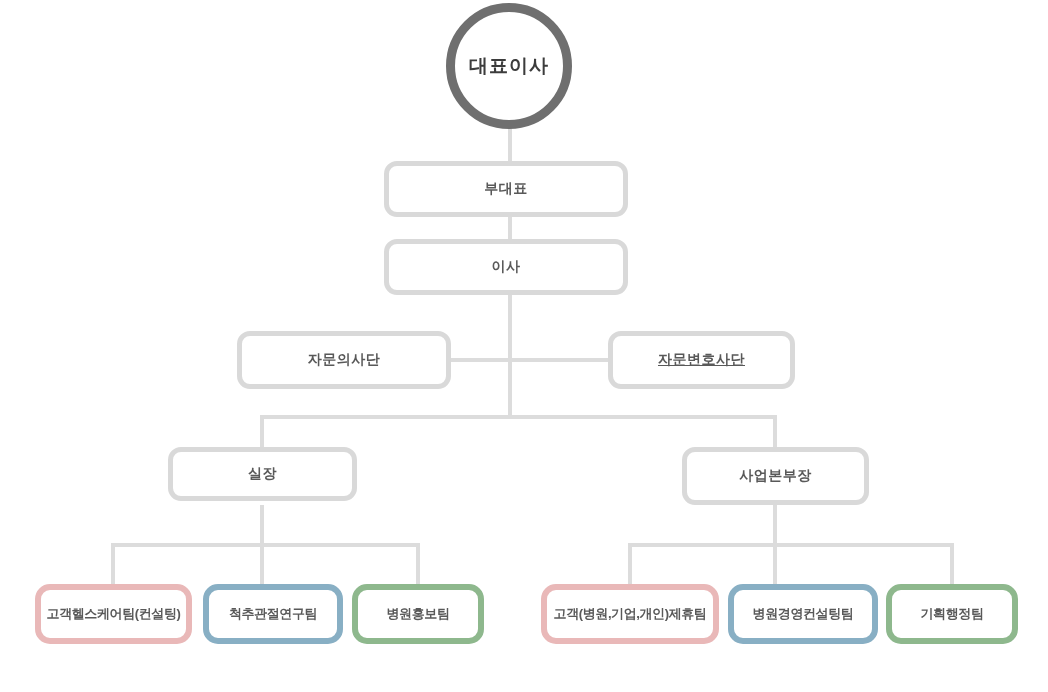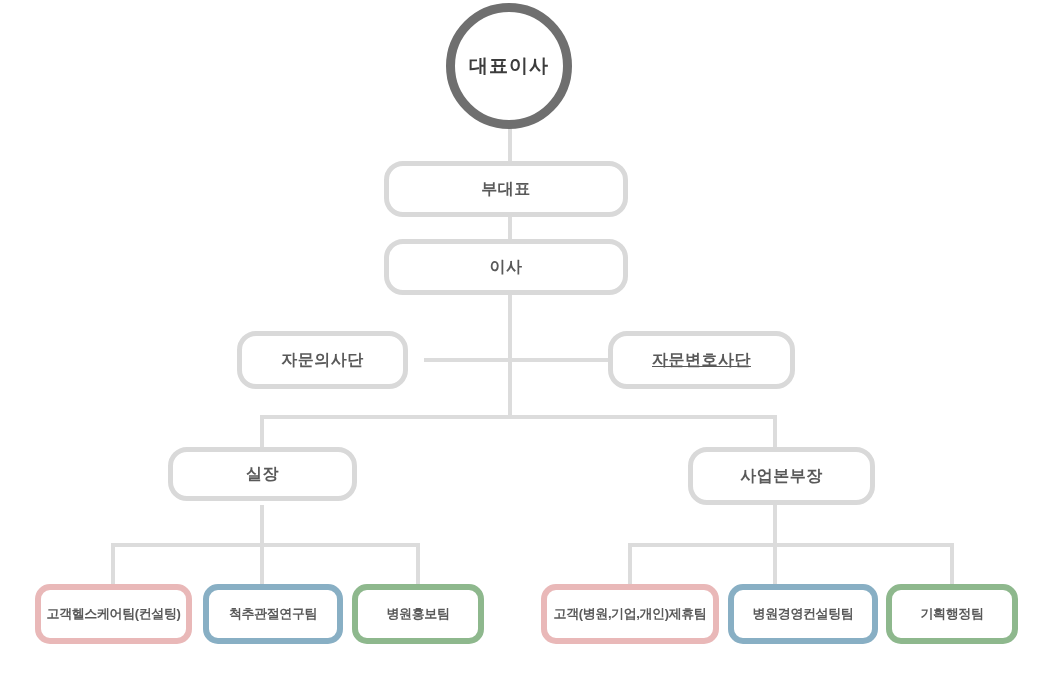--- a/index.html
+++ b/index.html
@@ -9,21 +9,21 @@
 
   
   .vline,.hline{position:absolute;background:var(--connector-line,#dcdcdc);z-index:1;}
   .vline{width:4px;}
   .hline{height:4px;}
 
   
   .node{position:absolute;box-sizing:border-box;display:flex;align-items:center;justify-content:center;
         background:#ffffff;border:5px solid var(--default-border,#d9d9d9);border-radius:13px;
         font-weight:bold;color:var(--label-text,#595959);z-index:2;text-align:center;}
-  .lvl-main{font-size:16px;letter-spacing:0.5px;border-radius:19px;}
+  .lvl-main{font-size:14px;letter-spacing:0.5px;}
 
   
   .circle{border:9px solid var(--ceo-circle-border,#6f6f6f);border-radius:50%;
           font-size:19px;color:#3c3c3c;letter-spacing:1px;}
 
   
   .team{border-width:6px;border-radius:15px;font-size:13px;letter-spacing:-0.4px;white-space:nowrap;}
   .team[data-accent="pink"]{border-color:var(--team-pink,#e9b8b8);}
   .team[data-accent="blue"]{border-color:var(--team-blue,#88afc4);}
   .team[data-accent="green"]{border-color:var(--team-green,#8eb88d);}
@@ -57,31 +57,31 @@
   </div>
 
   <div class="node lvl-main" style="left:384px;top:161px;width:244px;height:56px;">
     <span>부대표</span>
   </div>
 
   <div class="node lvl-main" style="left:384px;top:239px;width:244px;height:56px;">
     <span>이사</span>
   </div>
 
-  <div class="node lvl-main" style="left:237px;top:331px;width:171px;height:58px;text-align:right;">
+  <div class="node lvl-main" style="left:237px;top:331px;width:214px;height:58px;text-align:right;">
     <span>자문의사단</span>
   </div>
   <div class="node lvl-main" style="left:608px;top:331px;width:187px;height:58px;text-decoration:underline;">
     <span>자문변호사단</span>
   </div>
 
   <div class="node lvl-main" style="left:168px;top:447px;width:189px;height:54px;">
     <span>실장</span>
   </div>
-  <div class="node lvl-main" style="left:682px;top:447px;width:187px;height:58px;margin-left:6px;">
+  <div class="node lvl-main" style="left:682px;top:447px;width:187px;height:58px;">
     <span>사업본부장</span>
   </div>
 
   <div class="node team" style="left:35px;top:584px;width:157px;height:60px;" data-accent="pink">
     <span>고객헬스케어팀(컨설팅)</span>
   </div>
   <div class="node team" style="left:203px;top:584px;width:140px;height:60px;" data-accent="blue">
     <span>척추관절연구팀</span>
   </div>
   <div class="node team" style="left:352px;top:584px;width:132px;height:60px;" data-accent="green">

